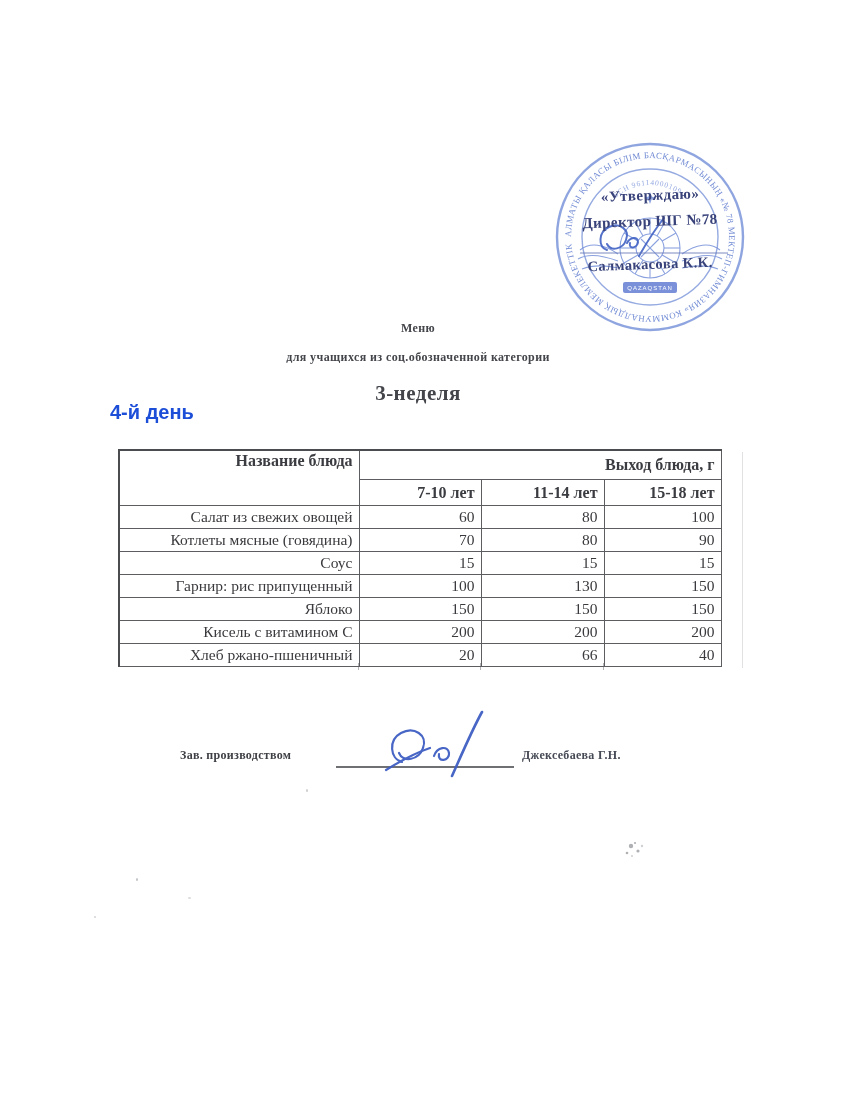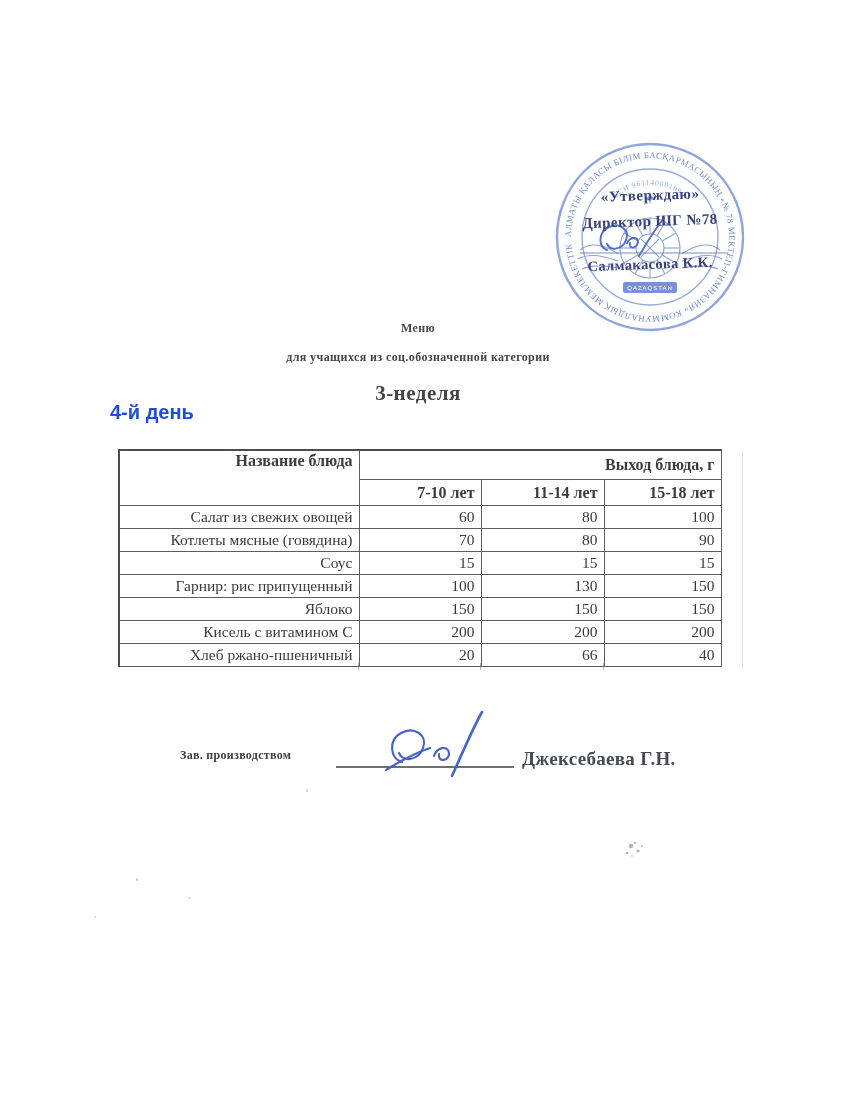--- a/index.html
+++ b/index.html
@@ -43,21 +43,21 @@
   td.num-faded{font-size:15px;color:#63646b;}
 
   .table-edge-line{position:absolute;left:742px;top:452px;width:1px;height:216px;
     background:rgba(120,120,128,.22);}
   .tail{position:absolute;width:1px;height:7px;background:rgba(90,91,97,.45);top:663px;}
 
   
   .footer-label{position:absolute;left:180px;top:748px;font-size:12px;font-weight:bold;
     color:#3f4045;letter-spacing:.3px;}
   .footer-line{position:absolute;left:336px;top:766px;width:178px;height:1.5px;background:#6f7074;}
-  .footer-name{position:absolute;left:522px;top:748px;font-size:19px;font-weight:bold;
+  .footer-name{position:absolute;left:522px;top:748px;font-size:12px;font-weight:bold;
     color:#464a55;letter-spacing:.3px;}
   .footer-sig{position:absolute;left:368px;top:700px;}
 
   
   .smudge{position:absolute;left:616px;top:834px;}
   .speck{position:absolute;border-radius:50%;}
 </style>
 </head>
 <body>
 

